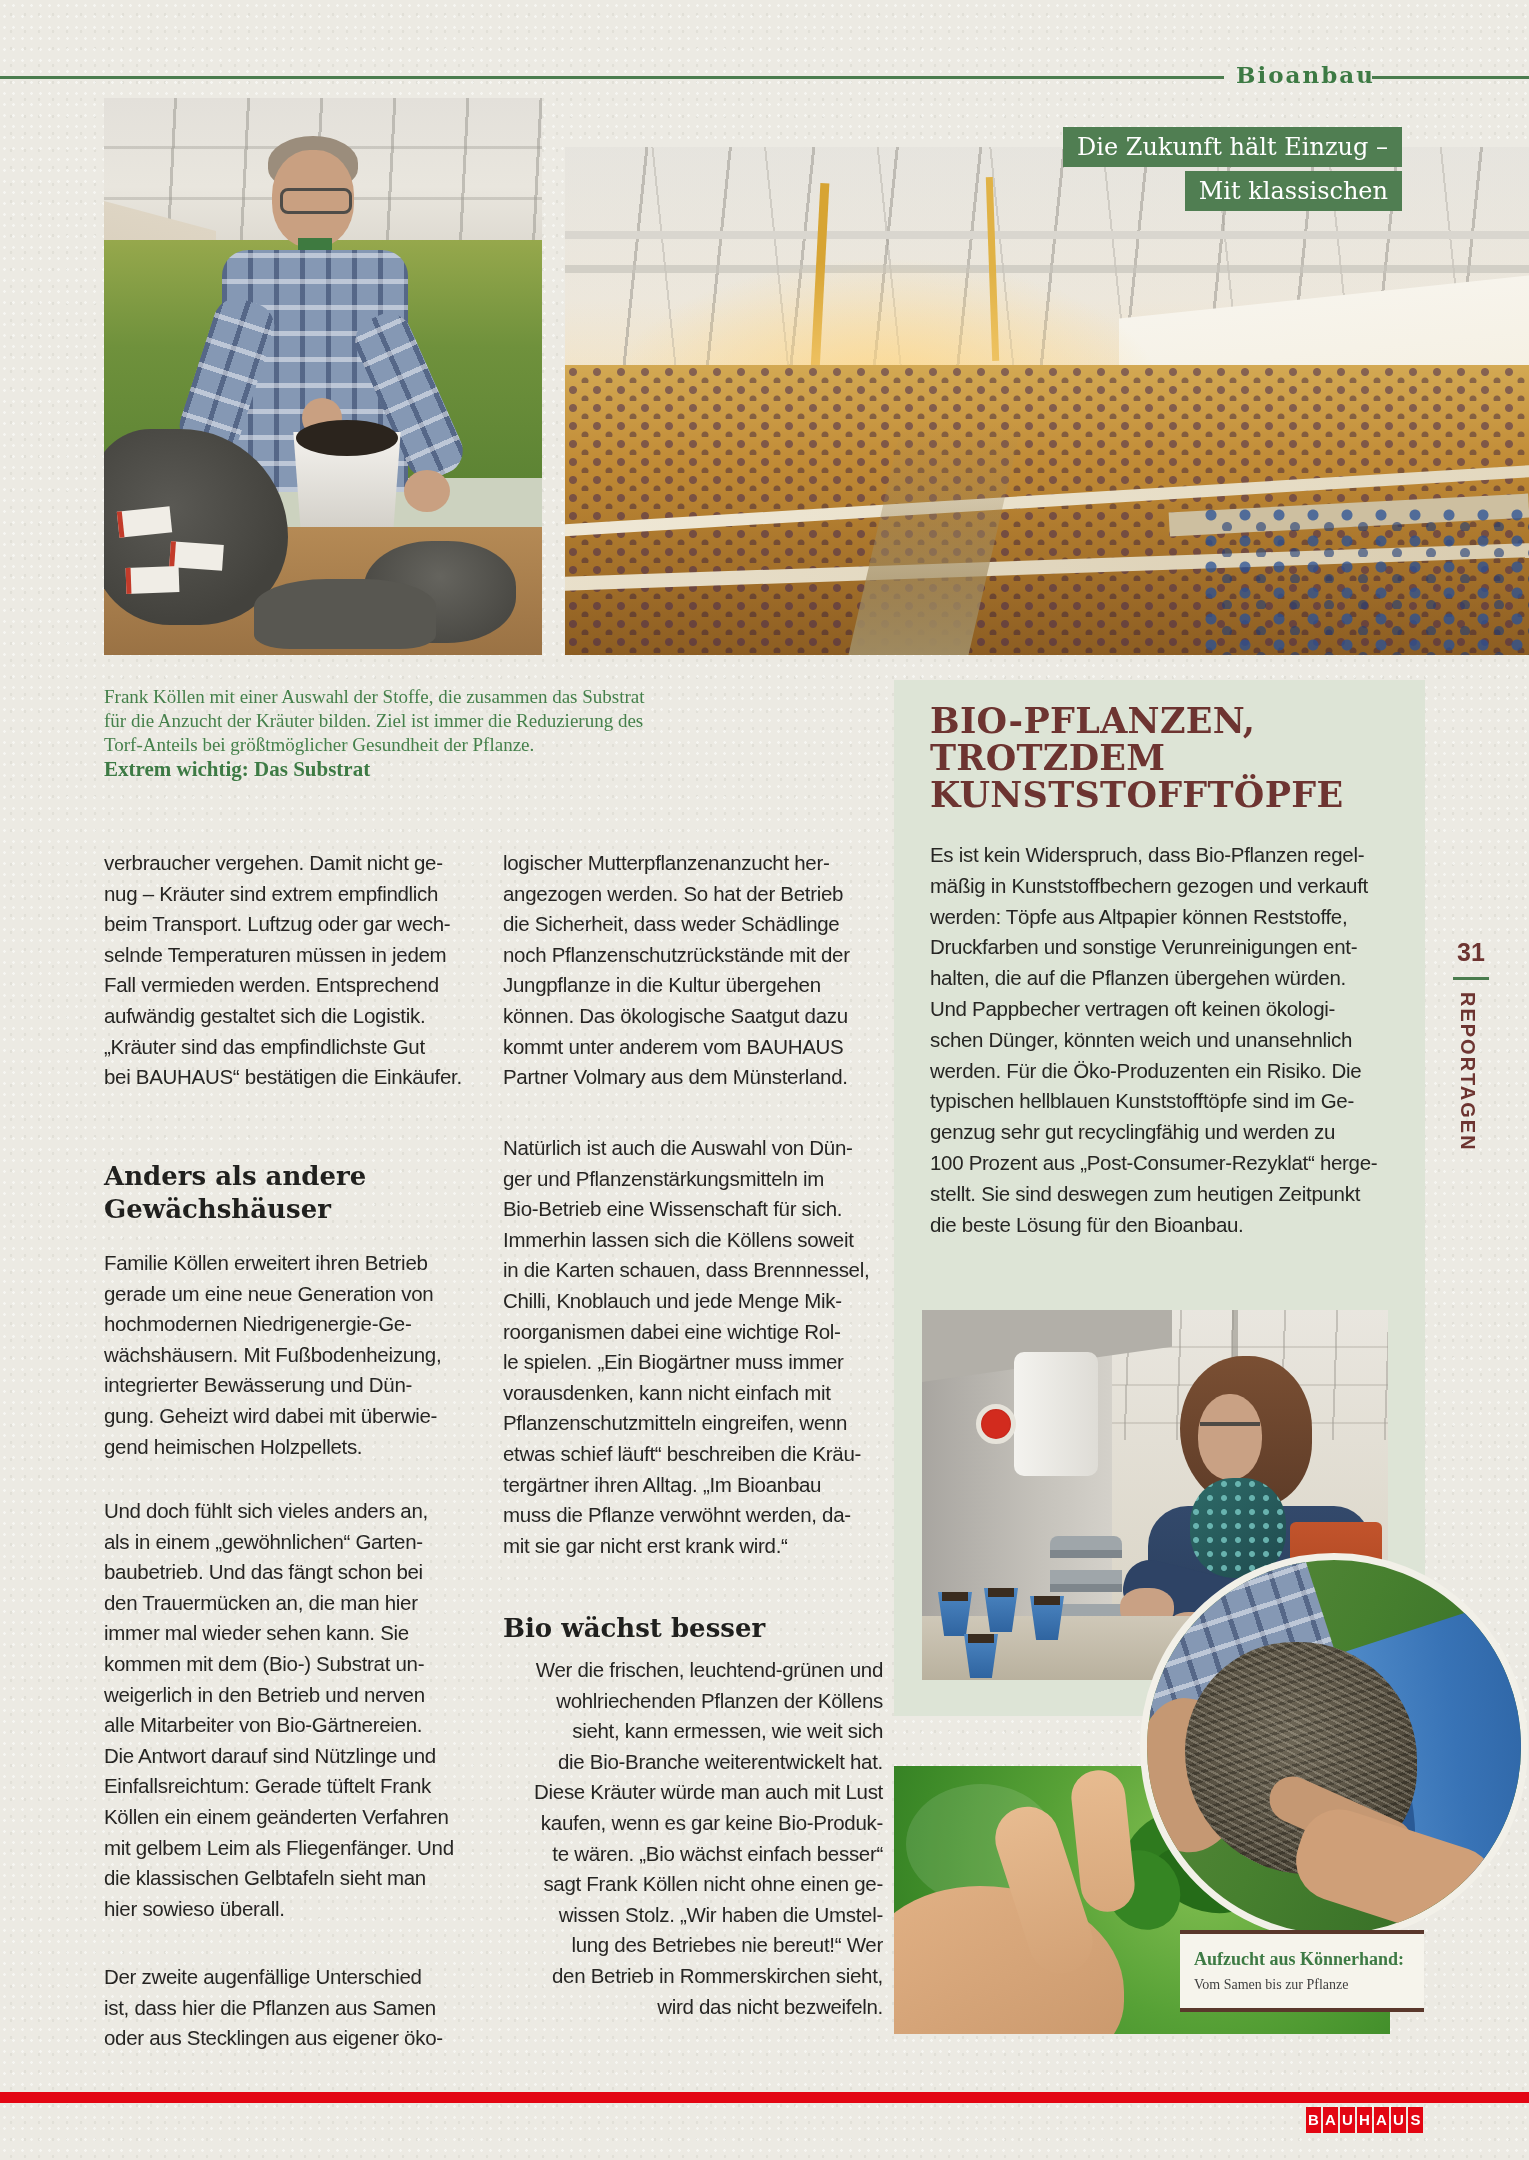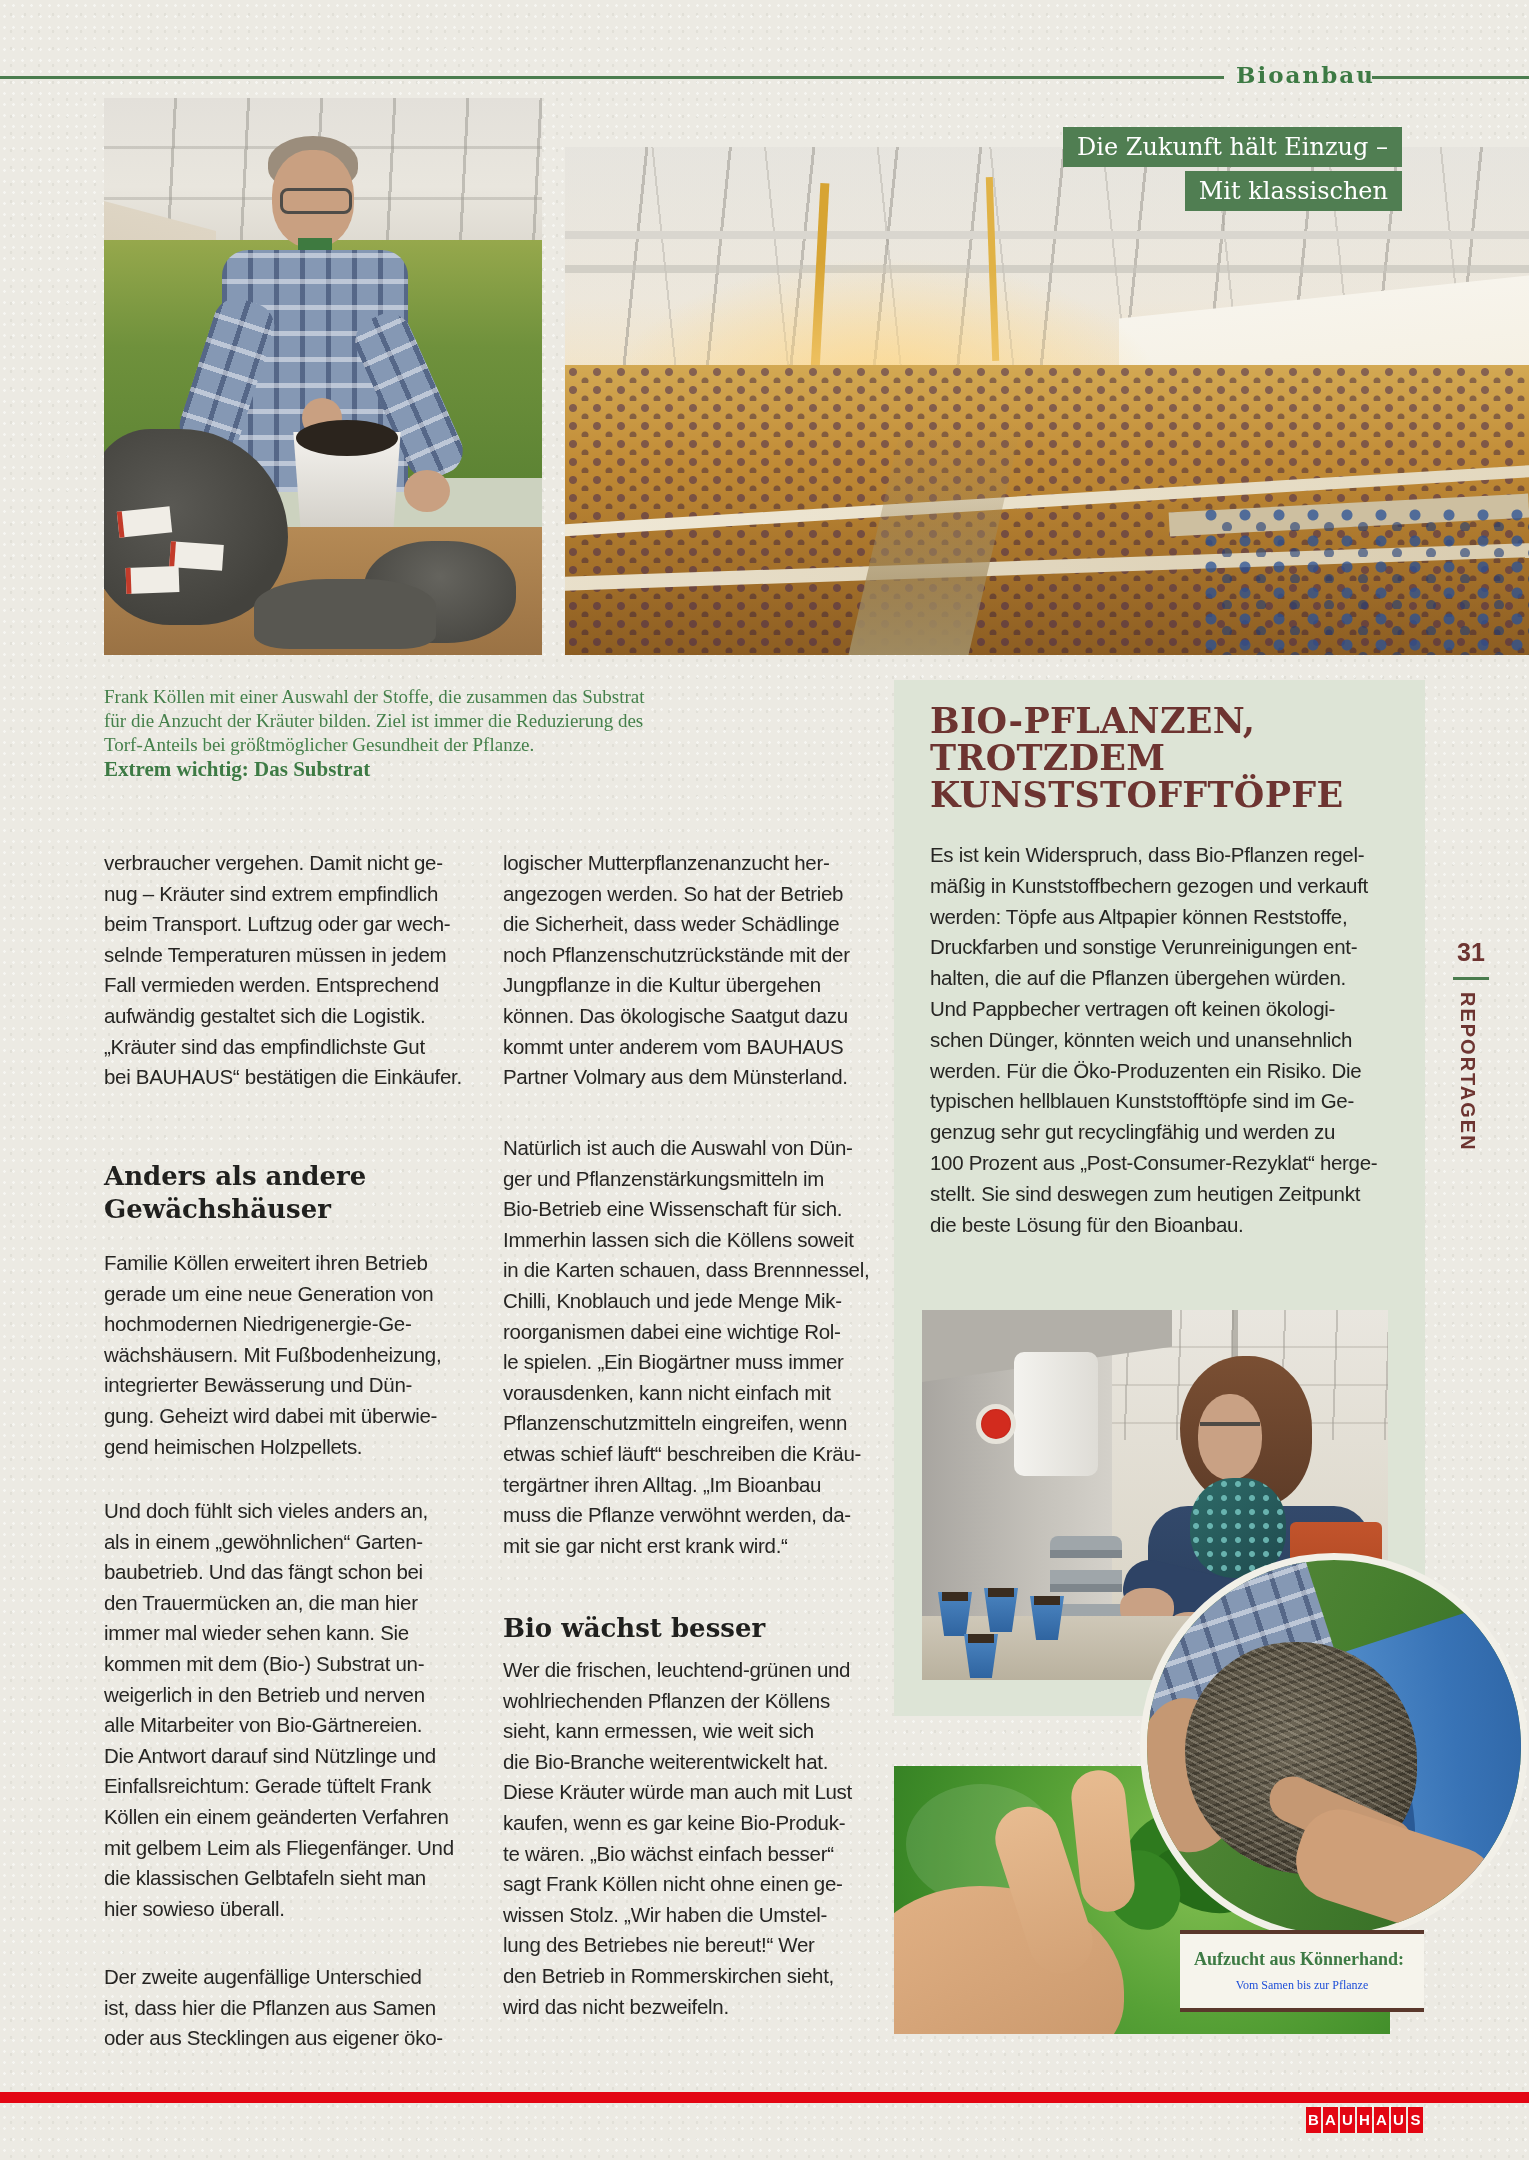--- a/index.html
+++ b/index.html
@@ -127,21 +127,21 @@
     color:#20201e;white-space:pre-line;z-index:2;
   }
   #col1-p1{left:104px;top:848px;width:370px;}
   #col1-subhead{left:104px;top:1160px;}
   #col1-p2{left:104px;top:1248px;width:370px;}
   #col1-p3{left:104px;top:1496px;width:370px;}
   #col1-p4{left:104px;top:1962px;width:370px;}
   #col2-p1{left:503px;top:848px;width:380px;}
   #col2-p2{left:503px;top:1133px;width:380px;}
   #col2-subhead{left:503px;top:1612px;}
-  #col2-p3{left:503px;top:1655px;width:380px;}
+  #col2-p3{left:503px;top:1655px;width:380px;text-align:right;}
 
   
   #feature-panel{left:894px;top:680px;width:531px;height:1036px;background:#dde4d6;z-index:1;}
   #feature-headline{
     position:absolute;left:36px;top:22px;
     font-family:"DejaVu Serif",serif;font-weight:bold;font-size:35px;line-height:37px;
     letter-spacing:.3px;color:#6d3431;white-space:pre-line;
   }
   #feature-body{
     position:absolute;left:36px;top:160px;width:470px;
@@ -220,21 +220,21 @@
   .pl-thumb{left:118px;top:38px;width:64px;height:172px;border-radius:32px;transform:rotate(-18deg);
     background:linear-gradient(180deg,#e7bb90,#d3a276);}
   .pl-finger{left:182px;top:4px;width:54px;height:142px;border-radius:28px;transform:rotate(-6deg);
     background:linear-gradient(180deg,#e7bb90,#d8a87c);}
 
   
   #inset-caption{left:1180px;top:1930px;width:216px;z-index:6;background:#f6f4ec;
     border-top:4px solid #5a382c;border-bottom:4px solid #5a382c;padding:12px 14px 10px;}
   #inset-caption-title{font-family:"Liberation Serif",serif;font-weight:bold;font-size:18px;
     line-height:26px;color:#3d7a44;}
-  #inset-caption-sub{font-family:"Liberation Serif",serif;font-size:12px;line-height:26px;color:#1d4ed8;text-align:center;}
+  #inset-caption-sub{font-family:"Liberation Serif",serif;font-size:14px;line-height:26px;color:#404040;}
 
   
   #page-number{left:1451px;top:938px;width:40px;text-align:center;z-index:2;
     font-weight:bold;font-size:25px;color:#6d3431;}
   #margin-rule{left:1453px;top:977px;width:36px;height:3px;background:#4a7c4e;z-index:2;}
   #margin-vertical{left:1456px;top:992px;z-index:2;writing-mode:vertical-rl;
     font-weight:bold;font-size:20px;letter-spacing:2px;color:#6d3431;}
 
   
   #footer-rule{left:0;top:2092px;width:1529px;height:11px;background:#e30613;z-index:2;}

